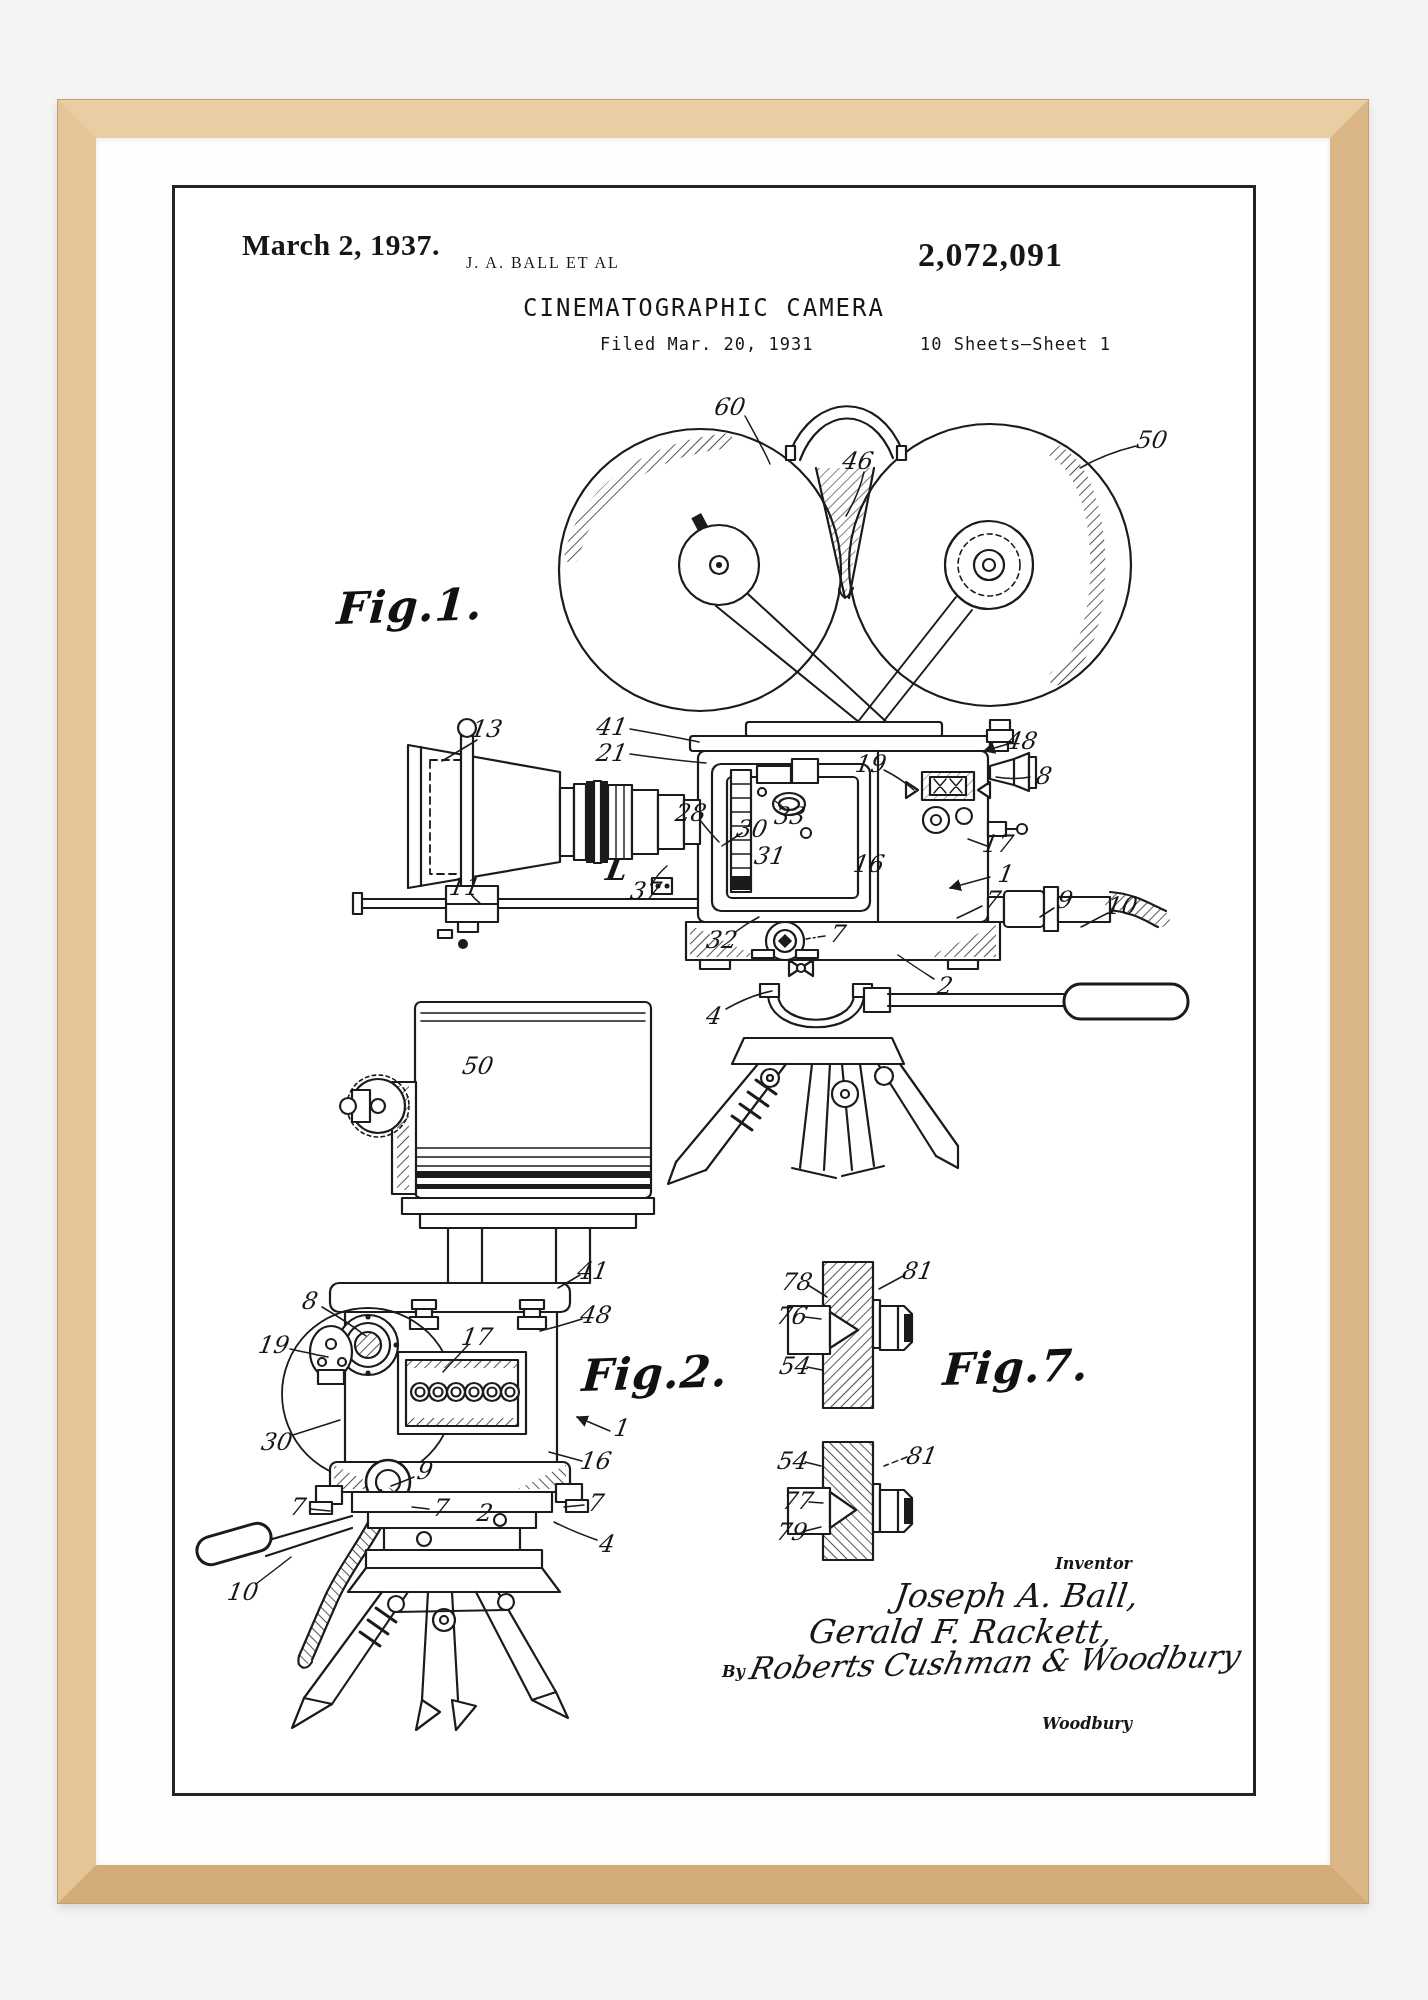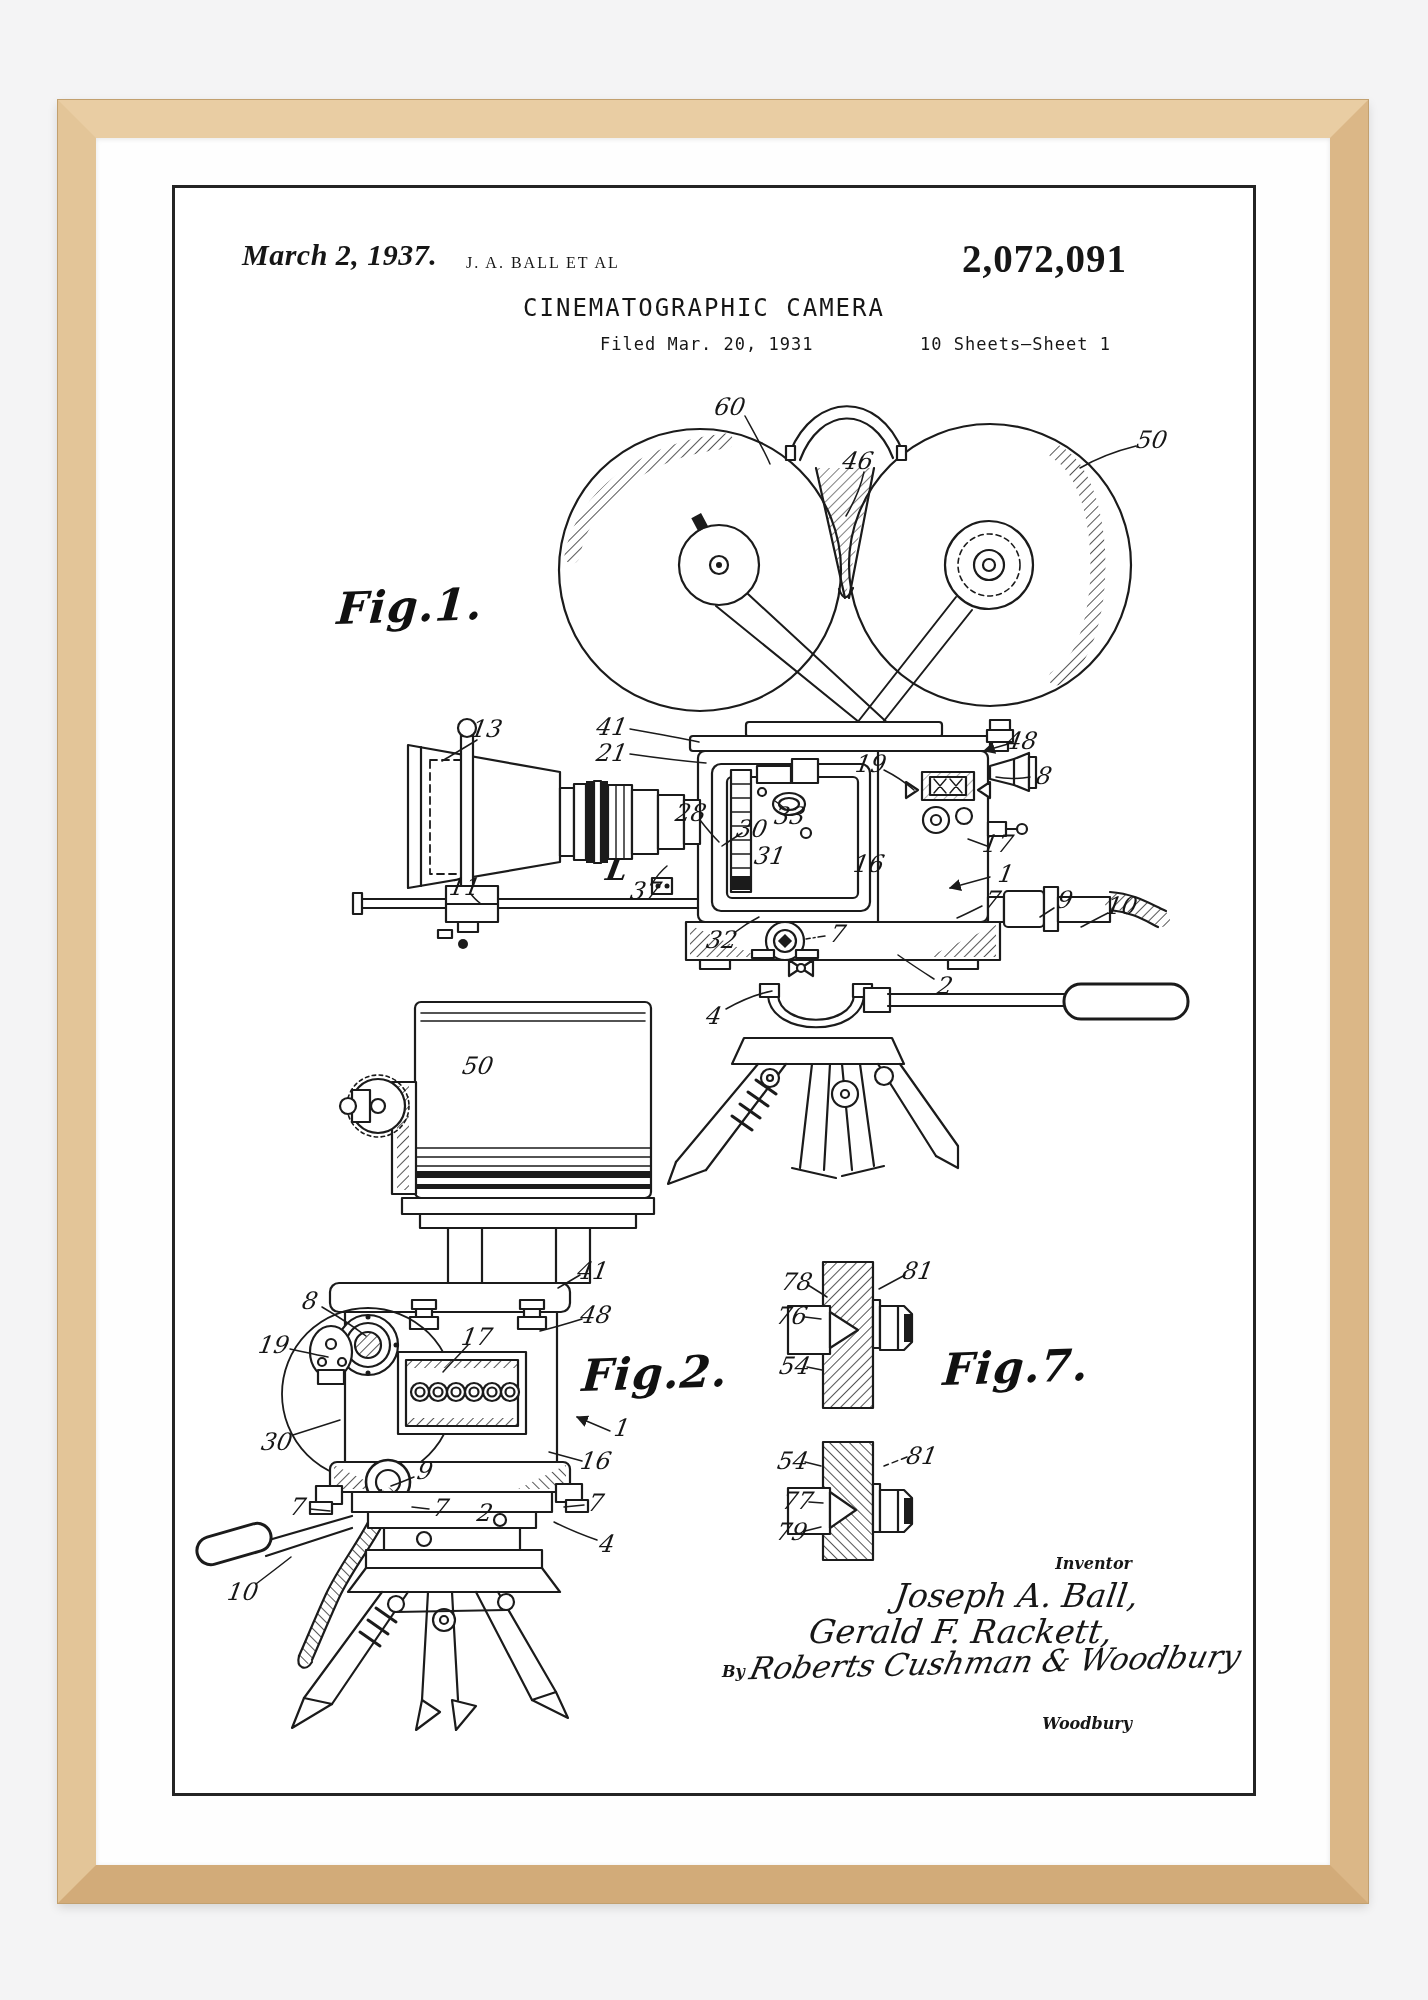--- a/index.html
+++ b/index.html
@@ -27,23 +27,23 @@
          box-shadow:inset 0 1px 5px rgba(0,0,0,0.10); }
 
   .sheet {
     position:absolute; left:172px; top:185px; width:1084px; height:1611px;
     box-sizing:border-box; border:3px solid #242424; background:#ffffff;
   }
 
   .artwork { position:absolute; left:172px; top:185px; }
 
   .t { position:absolute; color:#161616; white-space:nowrap; }
-  .date   { left:242px; top:238px; font-weight:bold; font-size:30px; letter-spacing:0.5px;font-style:italic; }
+  .date   { left:242px; top:228px; font-weight:bold; font-size:30px; letter-spacing:0.5px; }
   .hdr-name { left:466px; top:254px; font-family:Liberation Serif, serif; font-size:16px; letter-spacing:2px; }
-  .pat-no { left:962px; top:236px; font-weight:bold; font-size:39px; letter-spacing:1px; }
+  .pat-no { left:918px; top:236px; font-weight:bold; font-size:34px; letter-spacing:1px; }
   .title  { left:704px; top:294px; transform:translateX(-50%); font-family:"DejaVu Sans Mono", monospace; font-size:24px; letter-spacing:2px; }
   .filed  { left:600px; top:334px; font-family:"DejaVu Sans Mono", monospace; font-size:17px; letter-spacing:1px; }
   .sheets { left:920px; top:334px; font-family:"DejaVu Sans Mono", monospace; font-size:17px; letter-spacing:1px; }
 
   .labels-layer, .figtitle-layer, .sig-layer { position:absolute; inset:0; }
 
   .part-label {
     position:absolute; color:#161616;
     transform:translate(-50%,-50%) skewX(-10deg);
     font-family:"DejaVu Serif", serif; font-style:italic; font-size:24px;

